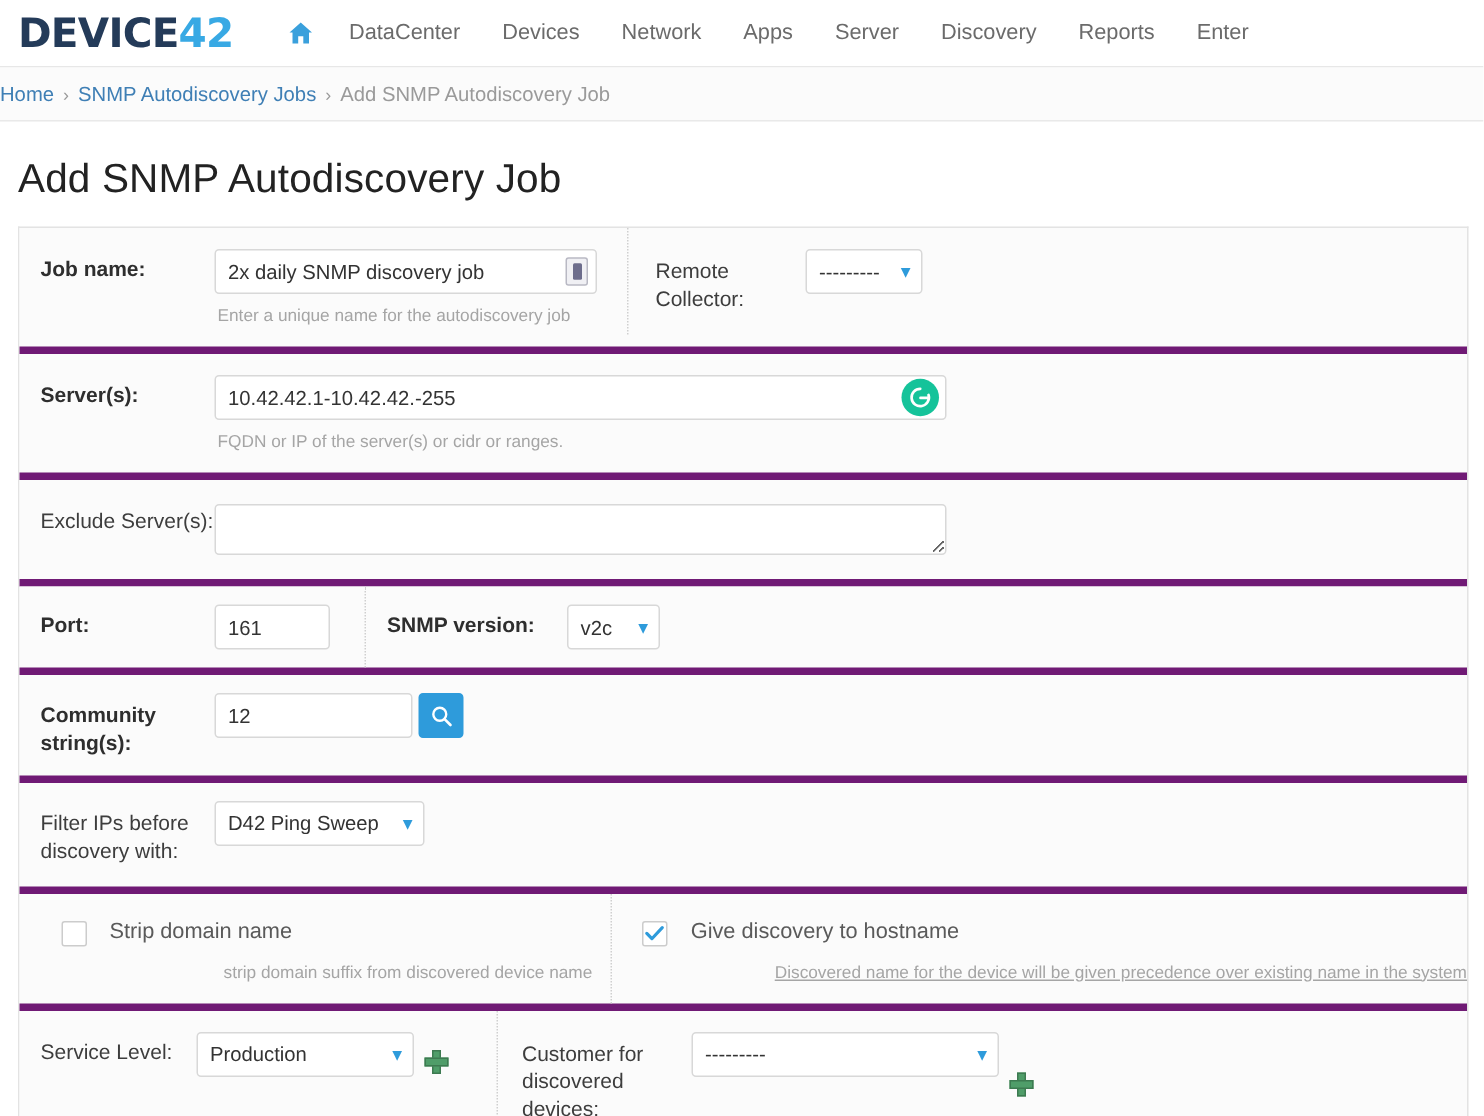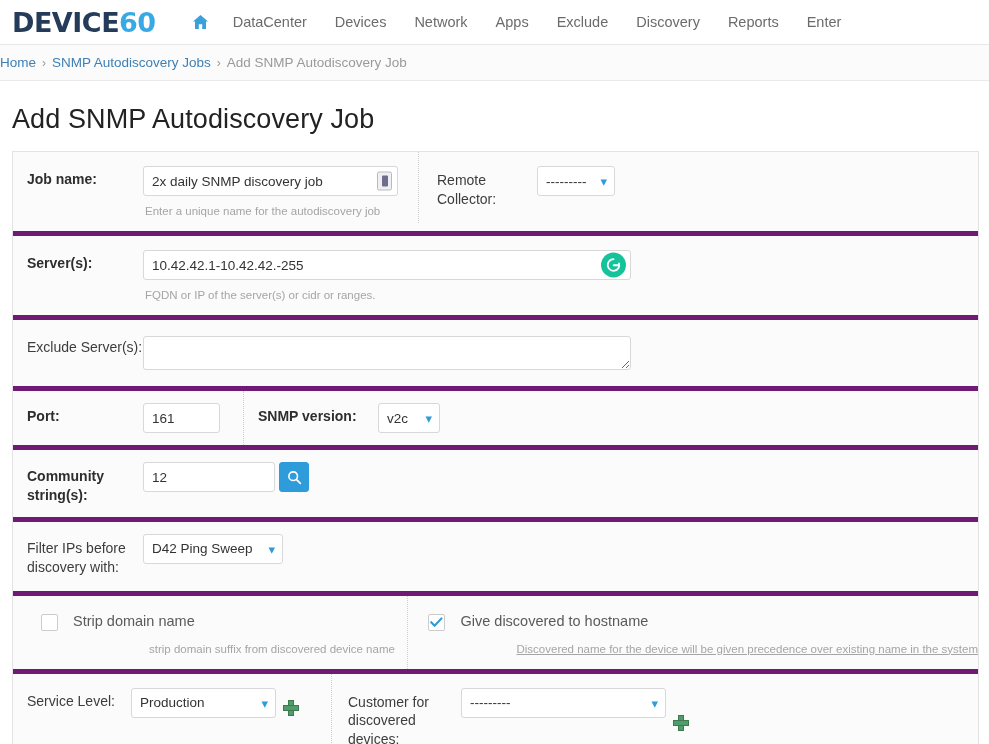--- a/index.html
+++ b/index.html
@@ -261,33 +261,33 @@
     border: 1px solid #3d7a51;
   }
   .plus-icon::before { left: 5px; top: 0; width: 4px; height: 14px; }
   .plus-icon::after { top: 5px; left: 0; height: 4px; width: 14px; }
 </style>
 </head>
 <body>
 
 <div class="topnav">
   <div class="logo">
-    <span class="dark">DEVIC</span><span class="dark">E</span><span class="light">60</span>
+    <span class="dark">DEVIC</span><span class="dark">E</span><span class="light">42</span>
   </div>
   <div class="nav-items">
     <span class="nav-home">
       <svg width="17" height="16" viewBox="0 0 17 16" aria-hidden="true">
         <path d="M8.5 1 L16 7.6 L14 7.6 L14 15 L10.2 15 L10.2 10.2 L6.8 10.2 L6.8 15 L3 15 L3 7.6 L1 7.6 Z" fill="#3aa0dc"></path>
       </svg>
     </span>
     <a class="nav-link">DataCenter</a>
     <a class="nav-link">Devices</a>
     <a class="nav-link">Network</a>
     <a class="nav-link">Apps</a>
-    <a class="nav-link">Exclude</a>
+    <a class="nav-link">Server</a>
     <a class="nav-link">Discovery</a>
     <a class="nav-link">Reports</a>
     <a class="nav-link">Enter</a>
   </div>
 </div>
 
 <div class="breadcrumb">
   <a class="crumb-link">Home</a>
   <span class="crumb-sep">›</span>
   <a class="crumb-link">SNMP Autodiscovery Jobs</a>
@@ -400,21 +400,21 @@
       </div>
     </div>
     <div class="cell divided" style="flex:1;padding:16px 0 14px 20px;">
       <div class="check-col">
         <div style="display:flex;align-items:flex-start;">
           <span class="cbx">
             <svg width="13" height="11" viewBox="0 0 13 11" aria-hidden="true">
               <path d="M1.2 5.2 L4.6 8.8 L11.5 1.4" stroke="#2e9bdb" stroke-width="2.1" fill="none" stroke-linecap="round" stroke-linejoin="round"></path>
             </svg>
           </span>
-          <span class="cbx-label">Give discovered to hostname</span>
+          <span class="cbx-label">Give discovery to hostname</span>
         </div>
         <div class="check-help right">Discovered name for the device will be given precedence over existing name in the system</div>
       </div>
     </div>
   </div>
 
   <div class="form-row">
     <div class="cell" style="width:318px;padding-top:14px;padding-bottom:16px;">
       <div class="lbl w120">Service Level:</div>
       <div class="sel-wrap">

